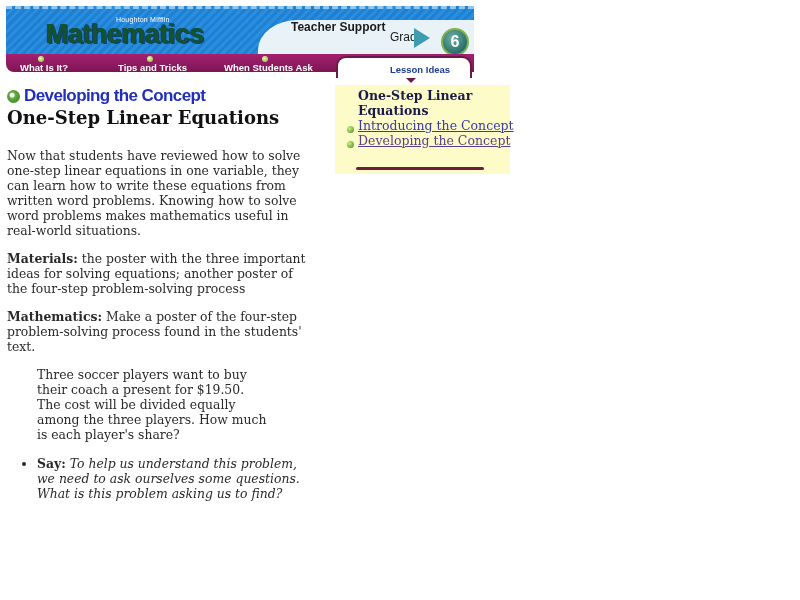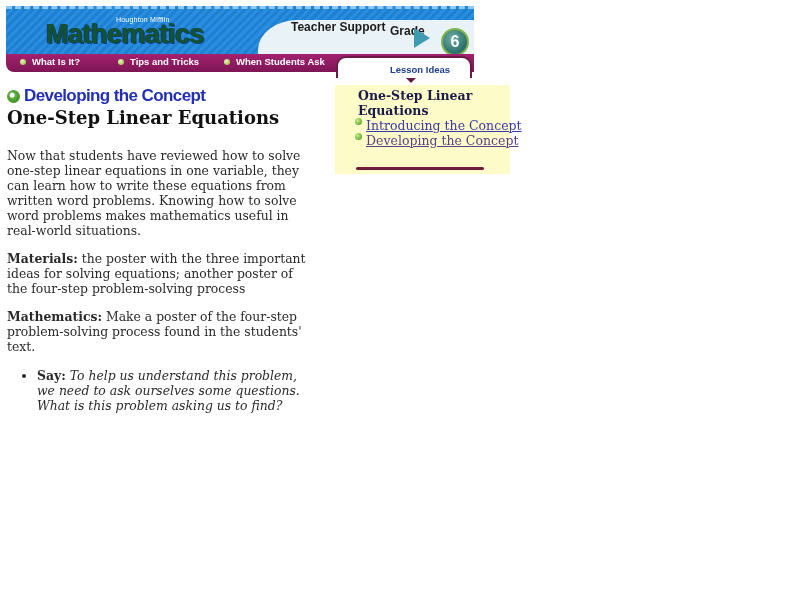--- a/index.html
+++ b/index.html
@@ -13,34 +13,34 @@
     border-top: 3px dashed #8ec8f2; box-sizing: border-box; }
   .brand-sub { position: absolute; left: 110px; top: 10px; font-family: "Liberation Sans", sans-serif;
     font-size: 7px; color: #ffffff; letter-spacing: 0.2px; }
   .brand { position: absolute; left: 40px; top: 14px; font-family: "Liberation Sans", sans-serif;
     font-weight: bold; font-size: 27px; color: #14532d; letter-spacing: -0.5px;
     text-shadow: 1px 1px 0 #0b3f75, -1px 0 0 #0b3f75; line-height: 28px; }
   .support-panel { position: absolute; left: 252px; top: 14px; width: 216px; height: 40px;
     background: #e9f2f6; border-top-left-radius: 40px 30px; }
   .teacher-support { position: absolute; left: 285px; top: 14px; font-family: "Liberation Sans", sans-serif;
     font-weight: bold; font-size: 12px; color: #1b1b1b; }
-  .grade-label { position: absolute; left: 384px; top: 18px; font-family: "Liberation Sans", sans-serif;
-    font-weight: bold; font-size: 12px; color: #1b1b1b; text-align: center; }
+  .grade-label { position: absolute; left: 384px; top: 24px; font-family: "Liberation Sans", sans-serif;
+    font-weight: normal; font-size: 12px; color: #1b1b1b; text-align: center; }
   .grade-arrow { position: absolute; left: 408px; top: 22px; width: 0; height: 0;
     border-top: 10px solid transparent; border-bottom: 10px solid transparent;
     border-left: 16px solid #3f9bb0; }
   .grade-badge { position: absolute; left: 435px; top: 22px; width: 24px; height: 24px; border-radius: 50%;
     background: radial-gradient(circle at 40% 35%, #6fb0a8, #2a6f6a 70%); border: 2px solid #7fb24a;
     color: #ffffff; font-family: "Liberation Sans", sans-serif; font-weight: bold; font-size: 16px;
     text-align: center; line-height: 24px; box-sizing: content-box; }
 
   .navbar { position: absolute; left: 0; top: 48px; width: 468px; height: 18px;
     background: linear-gradient(#a3216f, #7d1554); border-bottom-left-radius: 8px; }
   .nav-item { position: absolute; top: 2px; font-family: "Liberation Sans", sans-serif; font-weight: bold;
-    font-size: 9.5px; color: #ffffff; white-space: nowrap; display: flex; align-items: center; cursor: pointer; }
+    font-size: 9.5px; color: #ffffff; white-space: nowrap; display: flex; align-items: center; cursor: pointer; flex-direction: column; }
   .nav-dot { display: inline-block; width: 6px; height: 6px; border-radius: 50%;
     background: radial-gradient(circle at 35% 35%, #e8f5b0, #8cb83a); margin-right: 6px; }
   .lesson-tab { position: absolute; left: 330px; top: 50px; width: 136px; height: 22px;
     background: #ffffff; border: 2px solid #6a1a46; border-radius: 10px 10px 0 0; border-bottom: none;
     box-sizing: border-box; text-align: center; }
   .lesson-tab span { font-family: "Liberation Sans", sans-serif; font-weight: bold; font-size: 9.5px;
     color: #1d3c8f; line-height: 20px; padding-left: 32px; }
   .tab-pointer { position: absolute; left: 400px; top: 72px; width: 0; height: 0;
     border-left: 5px solid transparent; border-right: 5px solid transparent; border-top: 5px solid #6a1a46; }
 
@@ -57,21 +57,21 @@
   .p2, .p3, .p4 { margin-top: 13px; }
   .problem { margin: 13px 0 0 30px; font-size: 12.4px; line-height: 15px; width: 230px; }
   ul { margin: 14px 0 0 0; padding-left: 30px; font-size: 12.4px; line-height: 15px; }
   li { list-style: disc; }
   em { font-style: italic; margin-top: 16px; }
 
   
   .sidebar { position: absolute; left: 335px; top: 85px; width: 175px; height: 89px; background: #fdfcc8; }
   .sidebar-title { position: absolute; left: 23px; top: 3px; font-weight: bold; font-size: 12.5px;
     color: #1b1b4a; line-height: 15px; width: 140px; }
-  .side-link { position: absolute; left: 20px; display: flex; align-items: flex-start; font-size: 12.5px;
+  .side-link { position: absolute; left: 12px; display: flex; align-items: flex-end; font-size: 12.5px;
     color: #3a3aa8; text-decoration: underline; white-space: nowrap; cursor: pointer; }
   .side-link.visited { color: #5b3f8a; }
   .side-dot { width: 7px; height: 7px; border-radius: 50%; margin-right: 4px;
     background: radial-gradient(circle at 35% 35%, #c8f080, #3f8f22); }
   .sidebar-rule { position: absolute; left: 21px; top: 82px; width: 128px; height: 3px; background: #6e1d3e;
     border-radius: 2px; }
 </style>
 </head>
 <body>
 
@@ -112,20 +112,21 @@
   </div>
   <h1 class="page-title">One-Step Linear Equations</h1>
 
   <p class="p1">Now that students have reviewed how to solve one-step linear equations in one variable, they can learn how to write these equations from written word problems. Knowing how to solve word problems makes mathematics useful in real-world situations.</p>
 
   <p class="p2"><b>Materials:</b><span> the poster with the three important ideas for solving equations; another poster of the four-step problem-solving process</span></p>
 
   <p class="p3"><b>Mathematics:</b><span> Make a poster of the four-step problem-solving process found in the students' text.</span></p>
 
 
+  <div class="problem">Three soccer players want to buy their coach a present for $19.50. The cost will be divided equally among the three players. How much is each player's share?</div>
 
   <ul>
     <li>
       <b>Say:</b><em> To help us understand this problem, we need to ask ourselves some questions. What is this problem asking us to find?</em><br>
     </li>
   </ul>
 </div>
 
 <div class="sidebar">
   <div class="sidebar-title">One-Step Linear Equations</div>

